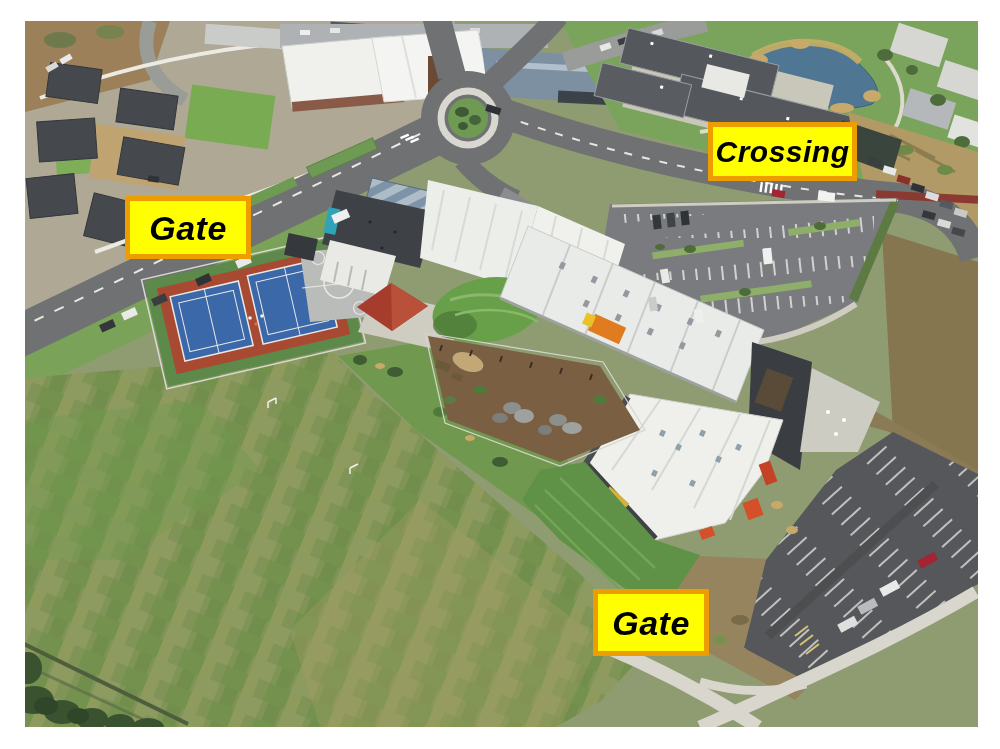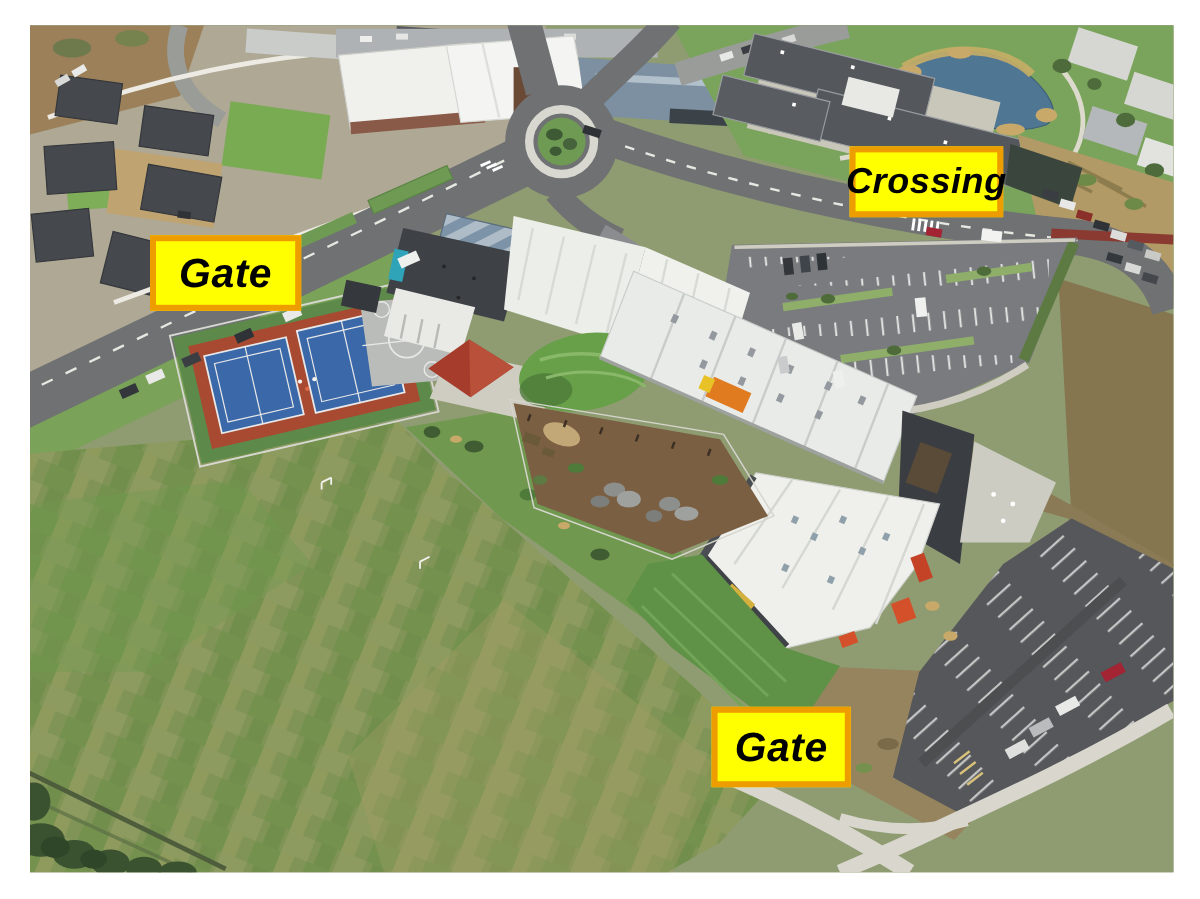--- a/index.html
+++ b/index.html
@@ -4,21 +4,21 @@
 <style>
   html,body{margin:0;padding:0;background:#ffffff;}
   #stage{position:relative;width:1000px;height:749px;background:#ffffff;overflow:hidden;
          font-family:"Liberation Sans",sans-serif;}
   #photo{position:absolute;left:25px;top:21px;width:953px;height:706px;overflow:hidden;background:#8f9c72;}
   .callout{position:absolute;box-sizing:border-box;background:#ffff00;border:5px solid #ee9d01;
            color:#000;display:flex;align-items:center;justify-content:center;
            font-weight:bold;font-style:italic;letter-spacing:.5px;
            font-family:"Liberation Sans",sans-serif;line-height:1;}
   #label-gate-left{left:125px;top:196px;width:126px;height:63px;font-size:34px;}
-  #label-crossing{left:708px;top:122px;width:128px;height:59px;font-size:30px;}
+  #label-crossing{left:708px;top:122px;width:149px;height:59px;font-size:30px;}
   #label-gate-bottom{left:593px;top:589px;width:116px;height:67px;font-size:34px;}
 </style>
 </head>
 <body>
 
 <div id="stage">
   <div id="photo">
     <svg width="953" height="706" viewBox="25 21 953 706" xmlns="http://www.w3.org/2000/svg">
       <defs>
         <pattern id="fieldPat" width="46" height="38" patternUnits="userSpaceOnUse" patternTransform="rotate(22)">

